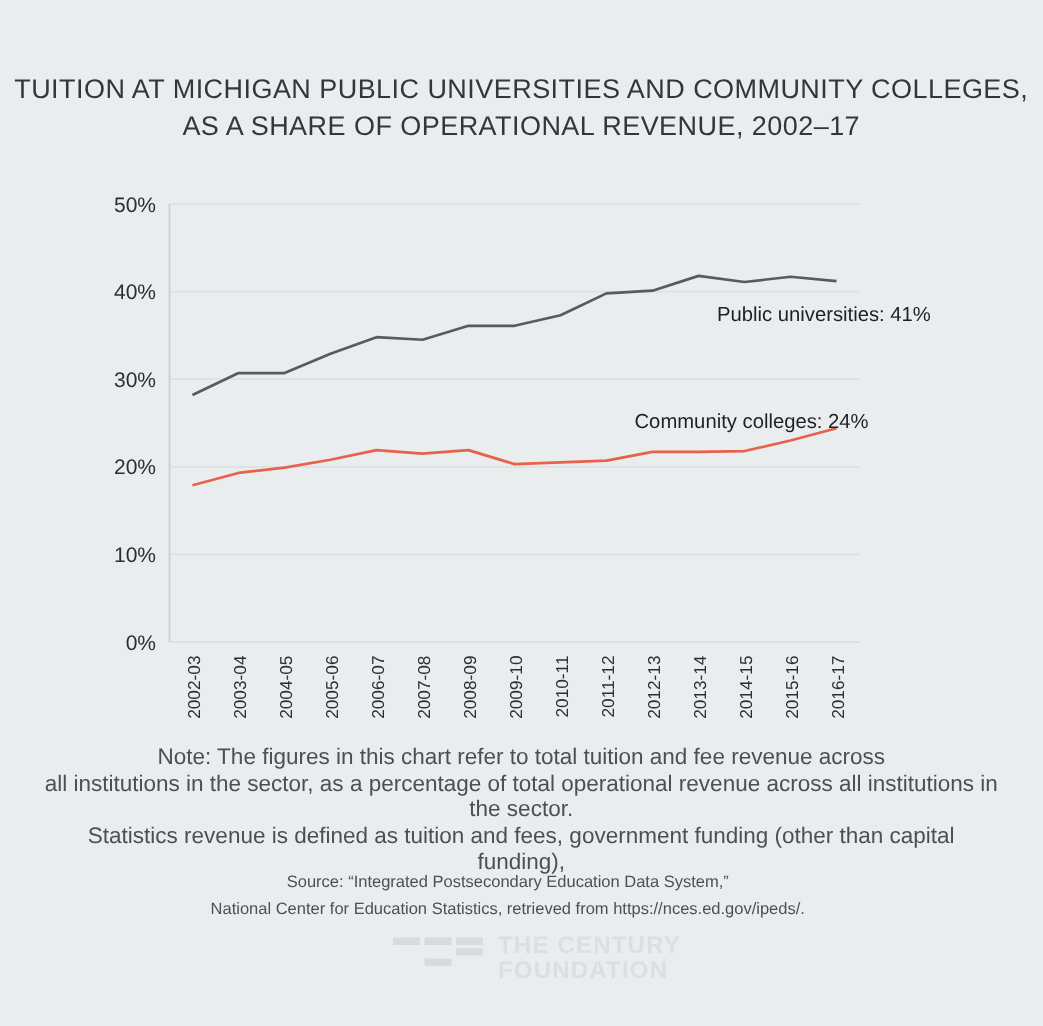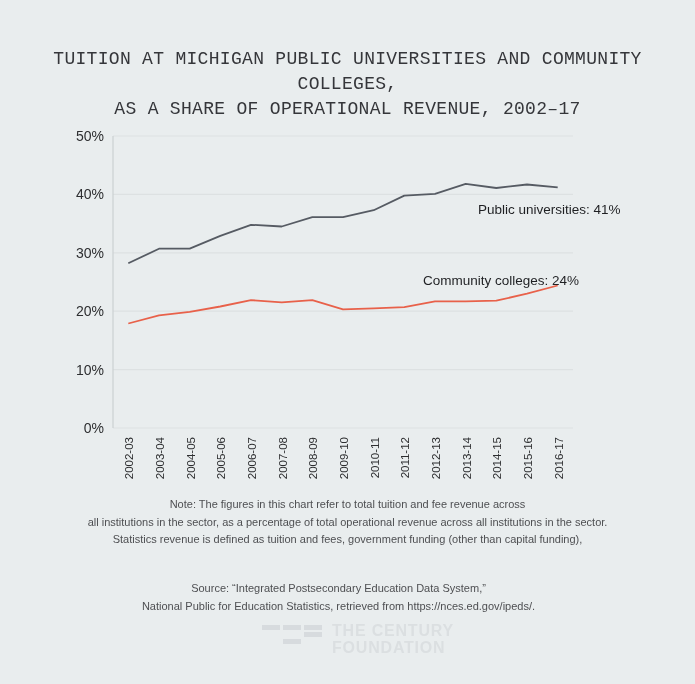--- a/index.html
+++ b/index.html
@@ -8,30 +8,30 @@
     background:#e9edee;
     font-family:"Liberation Sans", sans-serif;
     position:relative;
     overflow:hidden;
   }
   .page{position:absolute;inset:0;}
   .title{
     position:absolute;top:47px;left:0;width:695px;
     text-align:center;
     font-size:18px;font-weight:500;letter-spacing:0.3px;
-    color:#35363a;line-height:25px;font-family:Liberation Mono, monospace;
+    color:#35363a;line-height:25px;
   }
   #chart-svg{position:absolute;top:0;left:0;}
   #chart-svg text{font-family:"Liberation Sans", sans-serif;}
   .ytick{font-size:14px;font-weight:500;fill:#2d2e30;}
   .xtick{font-size:11.5px;fill:#2d2e30;}
   .annot{font-size:13.5px;font-weight:500;fill:#1f2023;}
   .note{
     position:absolute;top:496px;left:28px;width:639px;
-    text-align:center;font-size:11px;line-height:17.5px;color:#4e4f52;
+    text-align:center;font-size:15px;line-height:17.5px;color:#4e4f52;
   }
   .source{
     position:absolute;top:580px;left:19px;width:639px;
     text-align:center;font-size:11px;line-height:17.5px;color:#4e4f52;
   }
   .logo{
     position:absolute;top:622px;left:262px;
     display:flex;align-items:flex-start;
   }
   .logo-mark{
@@ -96,21 +96,21 @@
     </svg>
 
   <div class="note">
     <div>Note: The figures in this chart refer to total tuition and fee revenue across</div>
     <div>all institutions in the sector, as a percentage of total operational revenue across all institutions in the sector.</div>
     <div>Statistics revenue is defined as tuition and fees, government funding (other than capital funding),</div>
   </div>
 
   <div class="source">
     <div>Source: “Integrated Postsecondary Education Data System,”</div>
-    <div>National Public for Education Statistics, retrieved from https://nces.ed.gov/ipeds/.</div>
+    <div>National Center for Education Statistics, retrieved from https://nces.ed.gov/ipeds/.</div>
   </div>
 
   <div class="logo">
     <div class="logo-mark">
       <div class="logo-dash"></div>
       <div class="logo-dash"></div>
       <div class="logo-dash"></div>
       <div class="logo-dash d4"></div>
       <div class="logo-dash d5"></div>
     </div>

